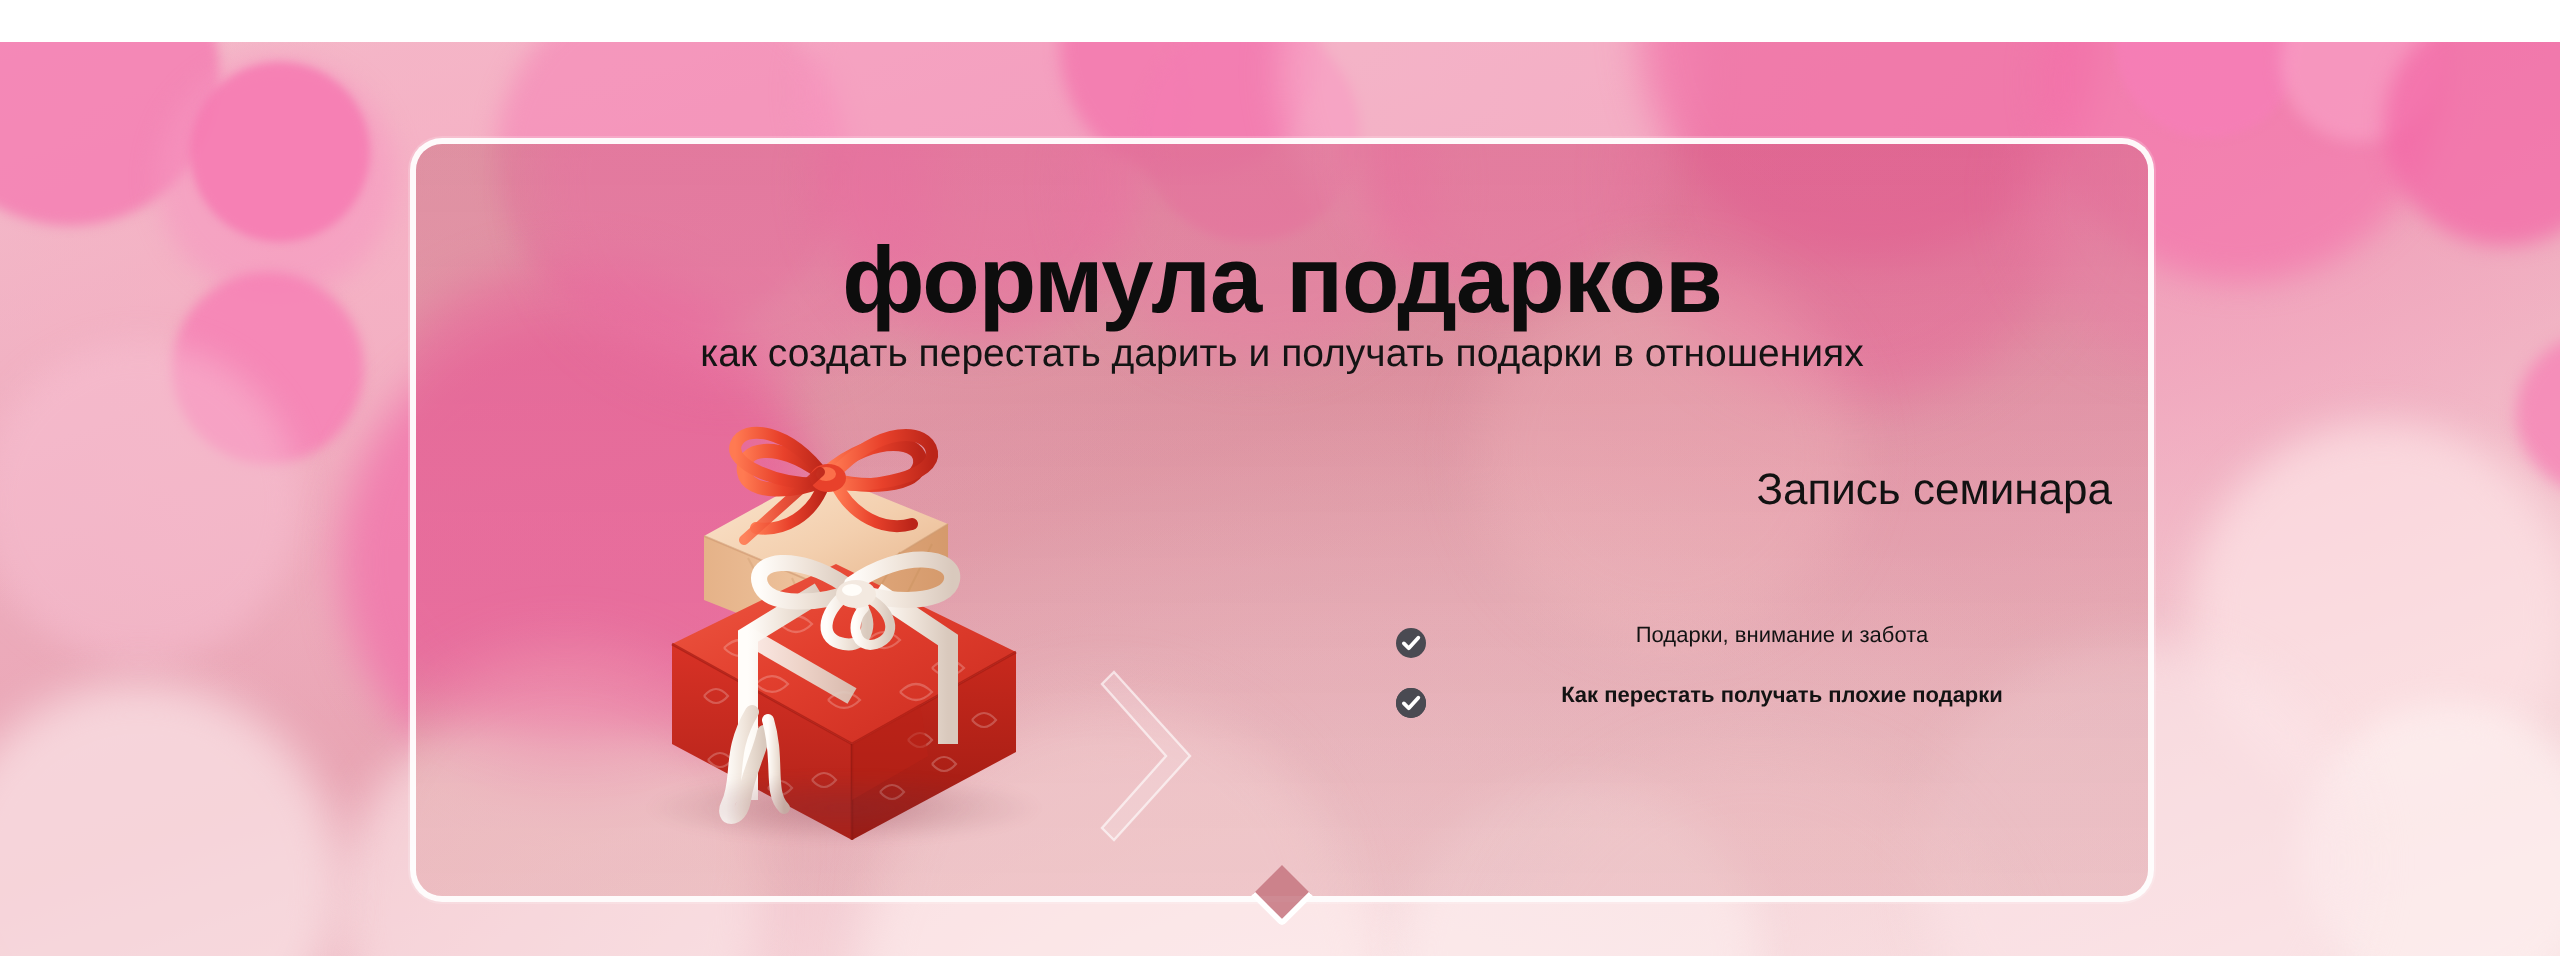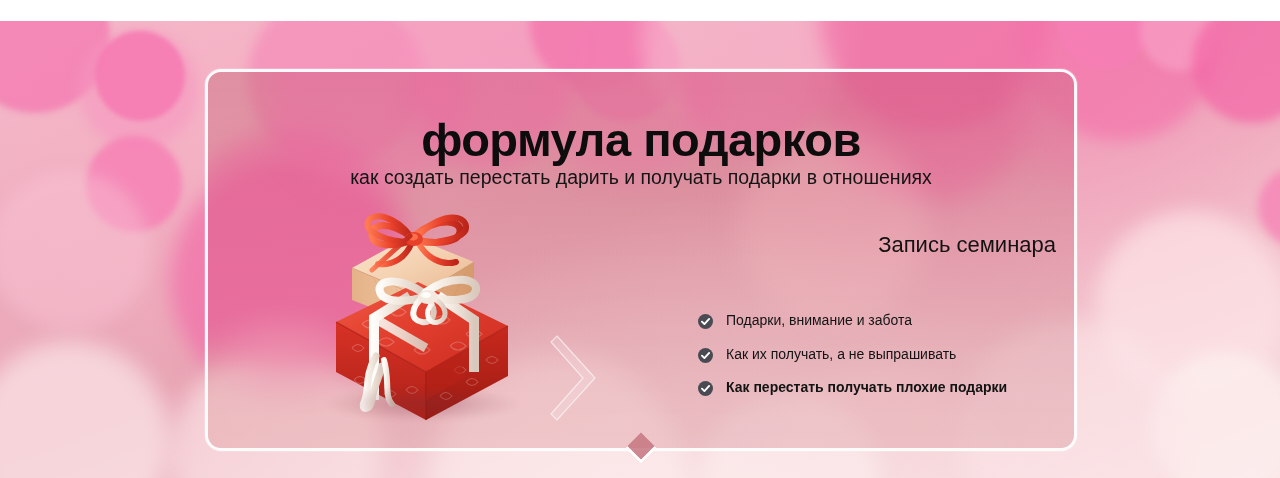--- a/index.html
+++ b/index.html
@@ -153,23 +153,24 @@
   }
   .bullets {
     list-style: none;
     margin: 54px 0 0 0;
     padding: 0 0 0 24px;
   }
   .bullet {
     position: relative;
     margin: 0 0 16px 0;
     padding-left: 28px;
-    font-size: 14px;
+    font-size: 11px;
     line-height: 1.25;
     color: #131313;
+    text-align: center;
   }
   .bullet:last-child { margin-bottom: 0; }
   .bullet.is-bold { font-weight: bold; }
   .check {
     position: absolute;
     left: 0;
     top: 2px;
     width: 15px;
     height: 15px;
   }
@@ -344,21 +345,20 @@
           <span>Подарки, внимание и забота</span>
         </li>
 
         <li class="bullet">
           <span class="check">
             <svg width="15" height="15" viewBox="0 0 16 16">
               <circle cx="8" cy="8" r="8" fill="#4a4a52"></circle>
               <path d="M4.2,8.2 L6.8,10.8 L11.9,5.2" fill="none" stroke="#ffffff" stroke-width="2" stroke-linecap="round" stroke-linejoin="round"></path>
             </svg>
           </span>
-          <span>Как их получать, а не выпрашивать</span>
         </li>
 
         <li class="bullet is-bold">
           <span class="check">
             <svg width="15" height="15" viewBox="0 0 16 16">
               <circle cx="8" cy="8" r="8" fill="#4a4a52"></circle>
               <path d="M4.2,8.2 L6.8,10.8 L11.9,5.2" fill="none" stroke="#ffffff" stroke-width="2" stroke-linecap="round" stroke-linejoin="round"></path>
             </svg>
           </span>
           <span>Как перестать получать плохие подарки</span>

